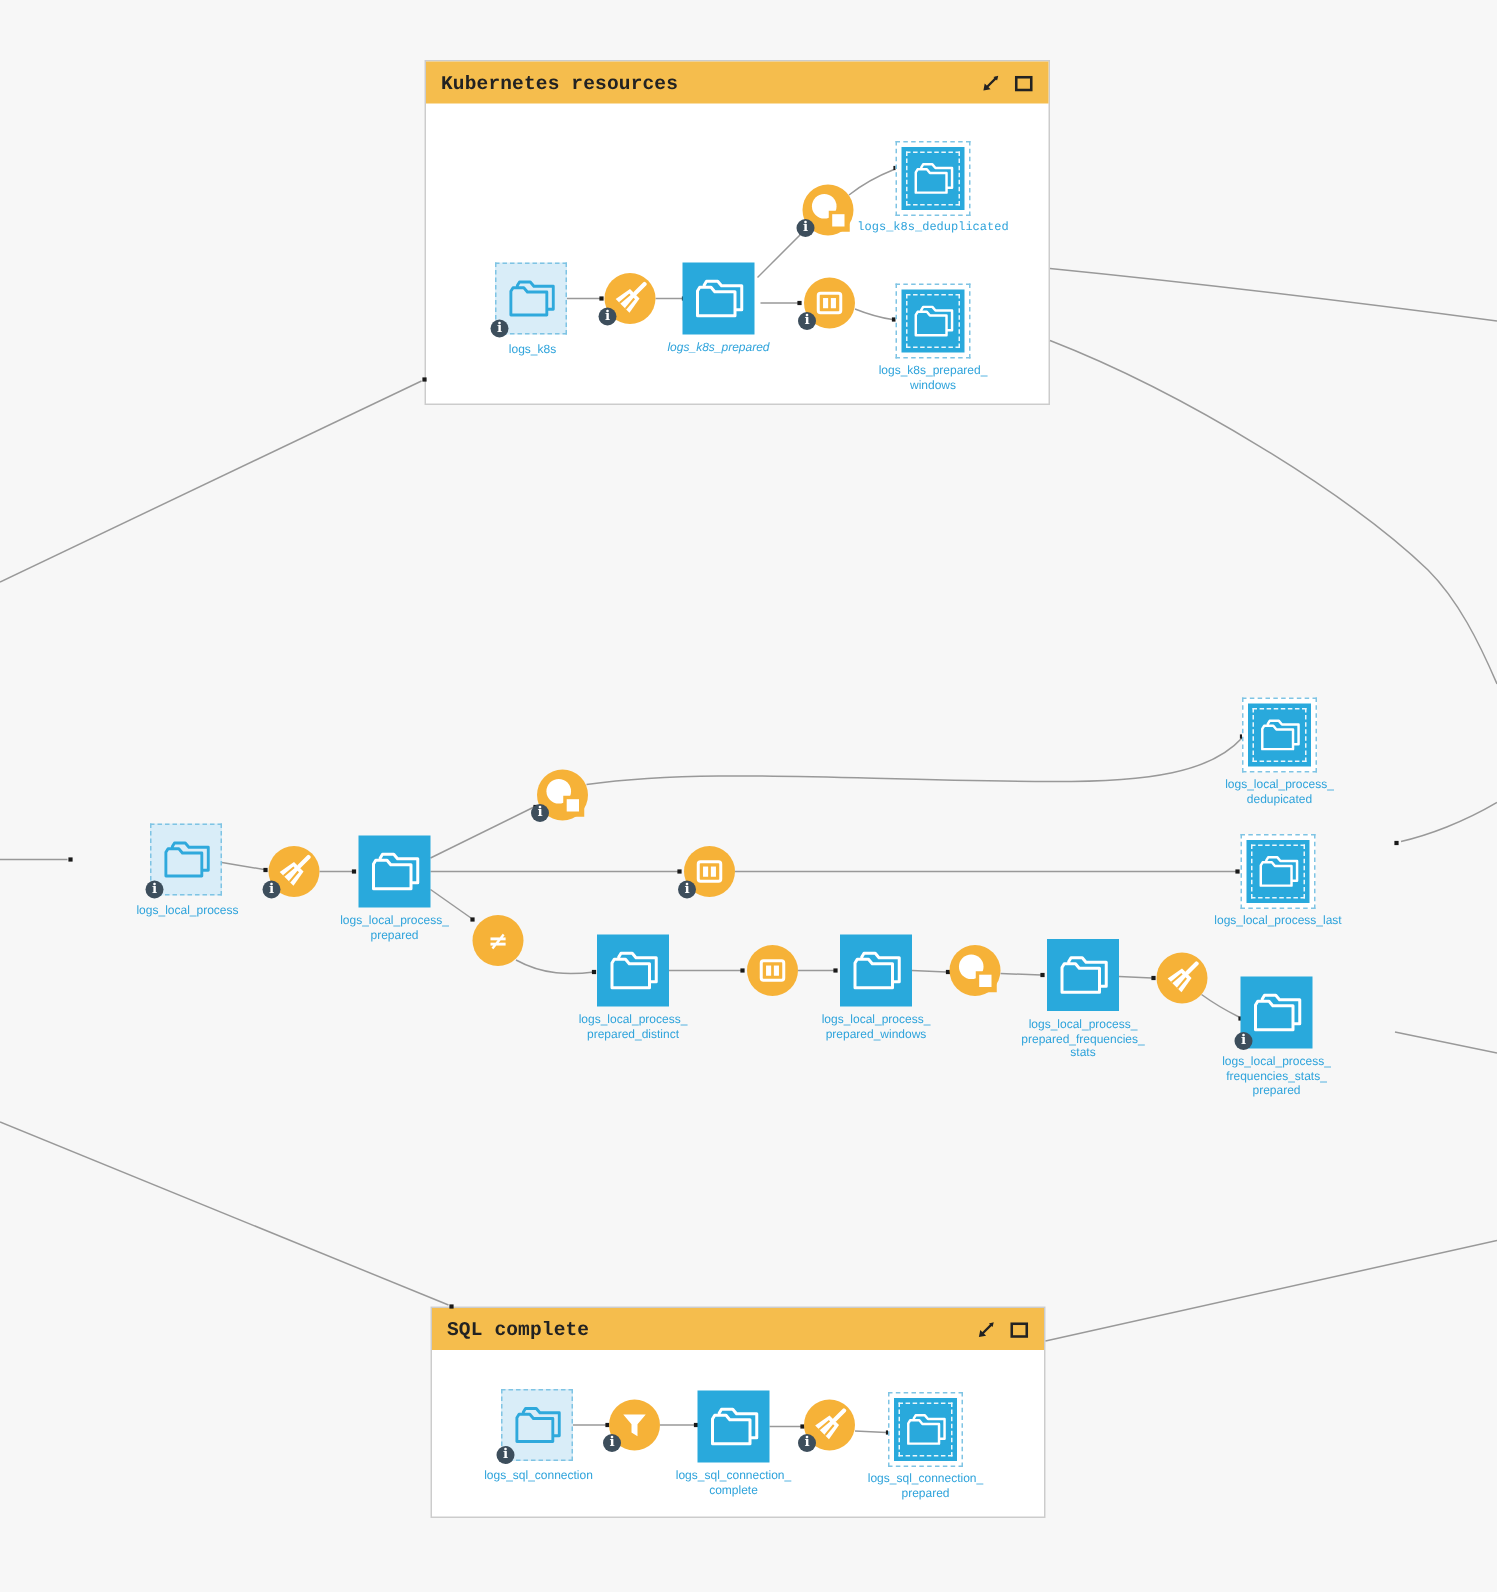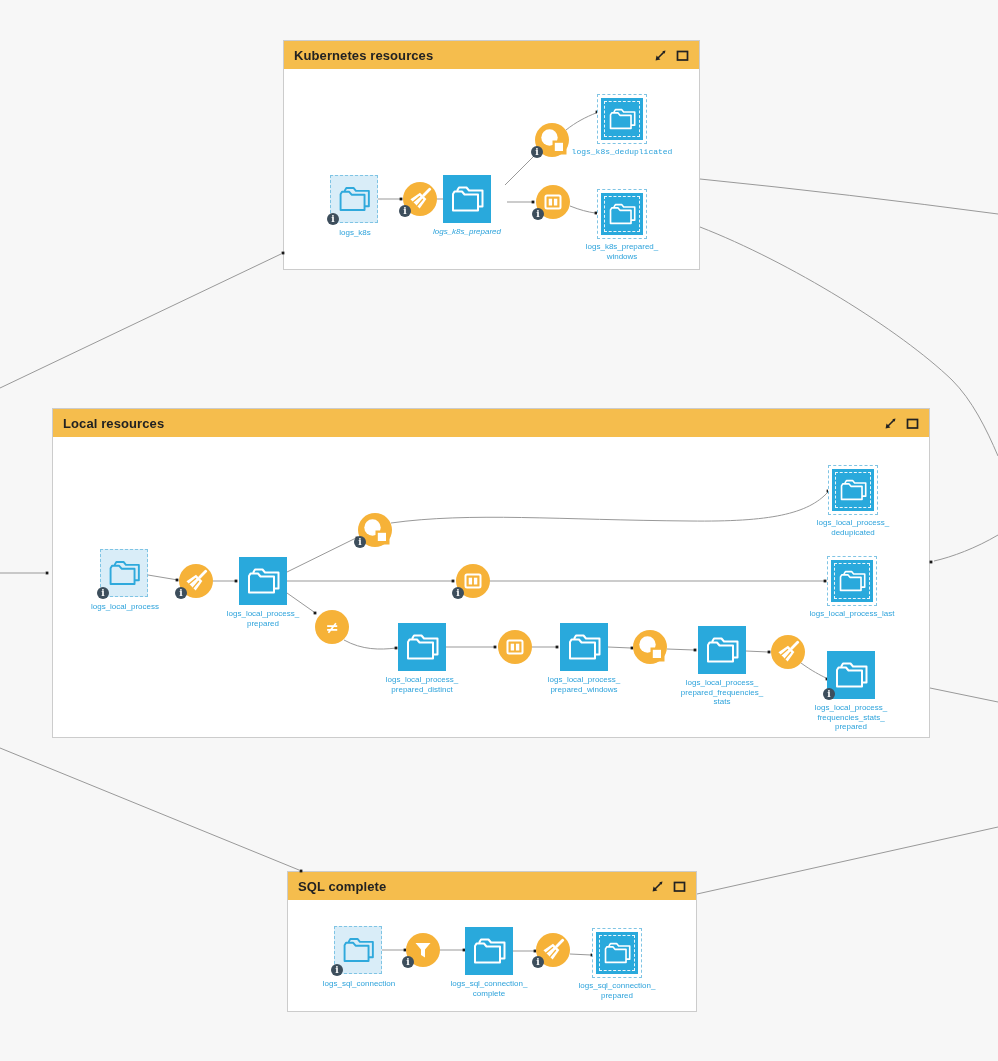--- a/index.html
+++ b/index.html
@@ -5,21 +5,21 @@
   html,body{margin:0;padding:0;background:#f7f7f7;}
   #flow-canvas{
     position:relative;width:998px;height:1061px;overflow:hidden;
     background:#f7f7f7;font-family:"Liberation Sans",sans-serif;
   }
   .zone{position:absolute;background:#ffffff;border:1px solid #cccccc;box-sizing:border-box;z-index:1;}
   .zone-header{
     position:absolute;top:0;left:0;right:0;height:28px;background:#F5BD4D;
     display:flex;align-items:center;box-sizing:border-box;padding:0 10px;cursor:move;
   }
-  .zone-title{font-size:13px;font-weight:600;color:#222222;letter-spacing:.1px;}
+  .zone-title{font-size:13px;font-weight:600;color:#222222;letter-spacing:.1px;font-family:Liberation Mono, monospace;}
   .zone-icons{margin-left:auto;display:flex;align-items:center;gap:9px;}
   .zone-icons span{display:inline-flex;cursor:pointer;}
   #edges-layer{position:absolute;left:0;top:0;z-index:2;pointer-events:none;}
   .node{position:absolute;z-index:3;}
   .node-dataset{width:48px;height:48px;cursor:pointer;}
   .ds-plain{background:#29A9DC;}
   .ds-shared-in{background:#D9EDF8;border:1px dashed #7FC4E4;box-sizing:border-box;}
   .ds-out-frame{position:absolute;inset:-1px;background:#ffffff;border:1px dashed #7FC4E4;}
   .ds-out-tile{position:absolute;inset:3px;background:#29A9DC;}
   .ds-out-dash{position:absolute;inset:6px;border:1px dashed rgba(255,255,255,.9);}
@@ -38,39 +38,20 @@
     line-height:12px;text-align:center;z-index:4;
   }
 </style>
 </head>
 <body>
 
 <div id="flow-canvas">
     <div class="zone" style="left: 283px; top: 40px; width: 417px; height: 230px;">
       <div class="zone-header">
         <span class="zone-title">Kubernetes resources</span>
-        <div class="zone-icons">
-          <span>
-            <svg width="13" height="13" viewBox="0 0 13 13">
-              <path d="M10.4,2.6 L4,9" stroke="#222222" stroke-width="1.5" fill="none"></path>
-              <polygon points="1.6,11.4 2.5,6.6 6.4,10.5" fill="#222222"></polygon>
-              <polygon points="11.5,1.5 10.7,4.7 8.3,2.3" fill="#222222"></polygon>
-            </svg>
-          </span>
-          <span>
-            <svg width="13" height="13" viewBox="0 0 13 13">
-              <rect x="1.5" y="2.5" width="10" height="8.5" fill="none" stroke="#222222" stroke-width="1.7"></rect>
-            </svg>
-          </span>
-        </div>
-      </div>
-    </div>
-    <div class="zone" style="left: 52px; top: 408px; width: 878px; height: 330px;">
-      <div class="zone-header">
-        <span class="zone-title">Local resources</span>
         <div class="zone-icons">
           <span>
             <svg width="13" height="13" viewBox="0 0 13 13">
               <path d="M10.4,2.6 L4,9" stroke="#222222" stroke-width="1.5" fill="none"></path>
               <polygon points="1.6,11.4 2.5,6.6 6.4,10.5" fill="#222222"></polygon>
               <polygon points="11.5,1.5 10.7,4.7 8.3,2.3" fill="#222222"></polygon>
             </svg>
           </span>
           <span>
             <svg width="13" height="13" viewBox="0 0 13 13">
@@ -175,21 +156,21 @@
       <svg viewBox="-17 -17 34 34">
         <g transform="rotate(45)">
           <rect x="-1.4" y="-15" width="2.8" height="11" rx="1" fill="#fff"></rect>
           <polygon points="-4.5,-4.5 4.5,-4.5 6.5,7 -6.5,7" fill="#fff"></polygon>
           <line x1="-2" y1="-2" x2="-2.8" y2="7" stroke="#F6B238" stroke-width="1.3"></line>
           <line x1="2" y1="-2" x2="2.8" y2="7" stroke="#F6B238" stroke-width="1.3"></line>
         </g>
       </svg>
       <div class="badge" style="left: -4px; top: 23px;">i</div>
     </div>
-    <div class="node node-dataset ds-plain" style="left: 443px; top: 175px; font-style: italic;">
+    <div class="node node-dataset ds-plain" style="left: 455px; top: 175px; font-style: italic;">
       <svg class="folder-svg" viewBox="0 0 48 48">
         <g stroke="#ffffff" stroke-width="2" stroke-linejoin="round">
           <path d="M14.5,31.5 L14.5,15 L16,12.5 L23.5,12.5 L26,15.5 L39.5,15.5 L39.5,31.5 Z" fill="none"></path>
           <path d="M10,35.5 L10,19 L11.5,16.5 L19,16.5 L21.5,19.5 L35,19.5 L35,35.5 Z" fill="#29A9DC"></path>
         </g>
       </svg>
       <div class="node-label">logs_k8s_prepared</div>
     </div>
     <div class="node node-recipe" style="left: 535px; top: 123px;">
       <svg viewBox="-17 -17 34 34">

